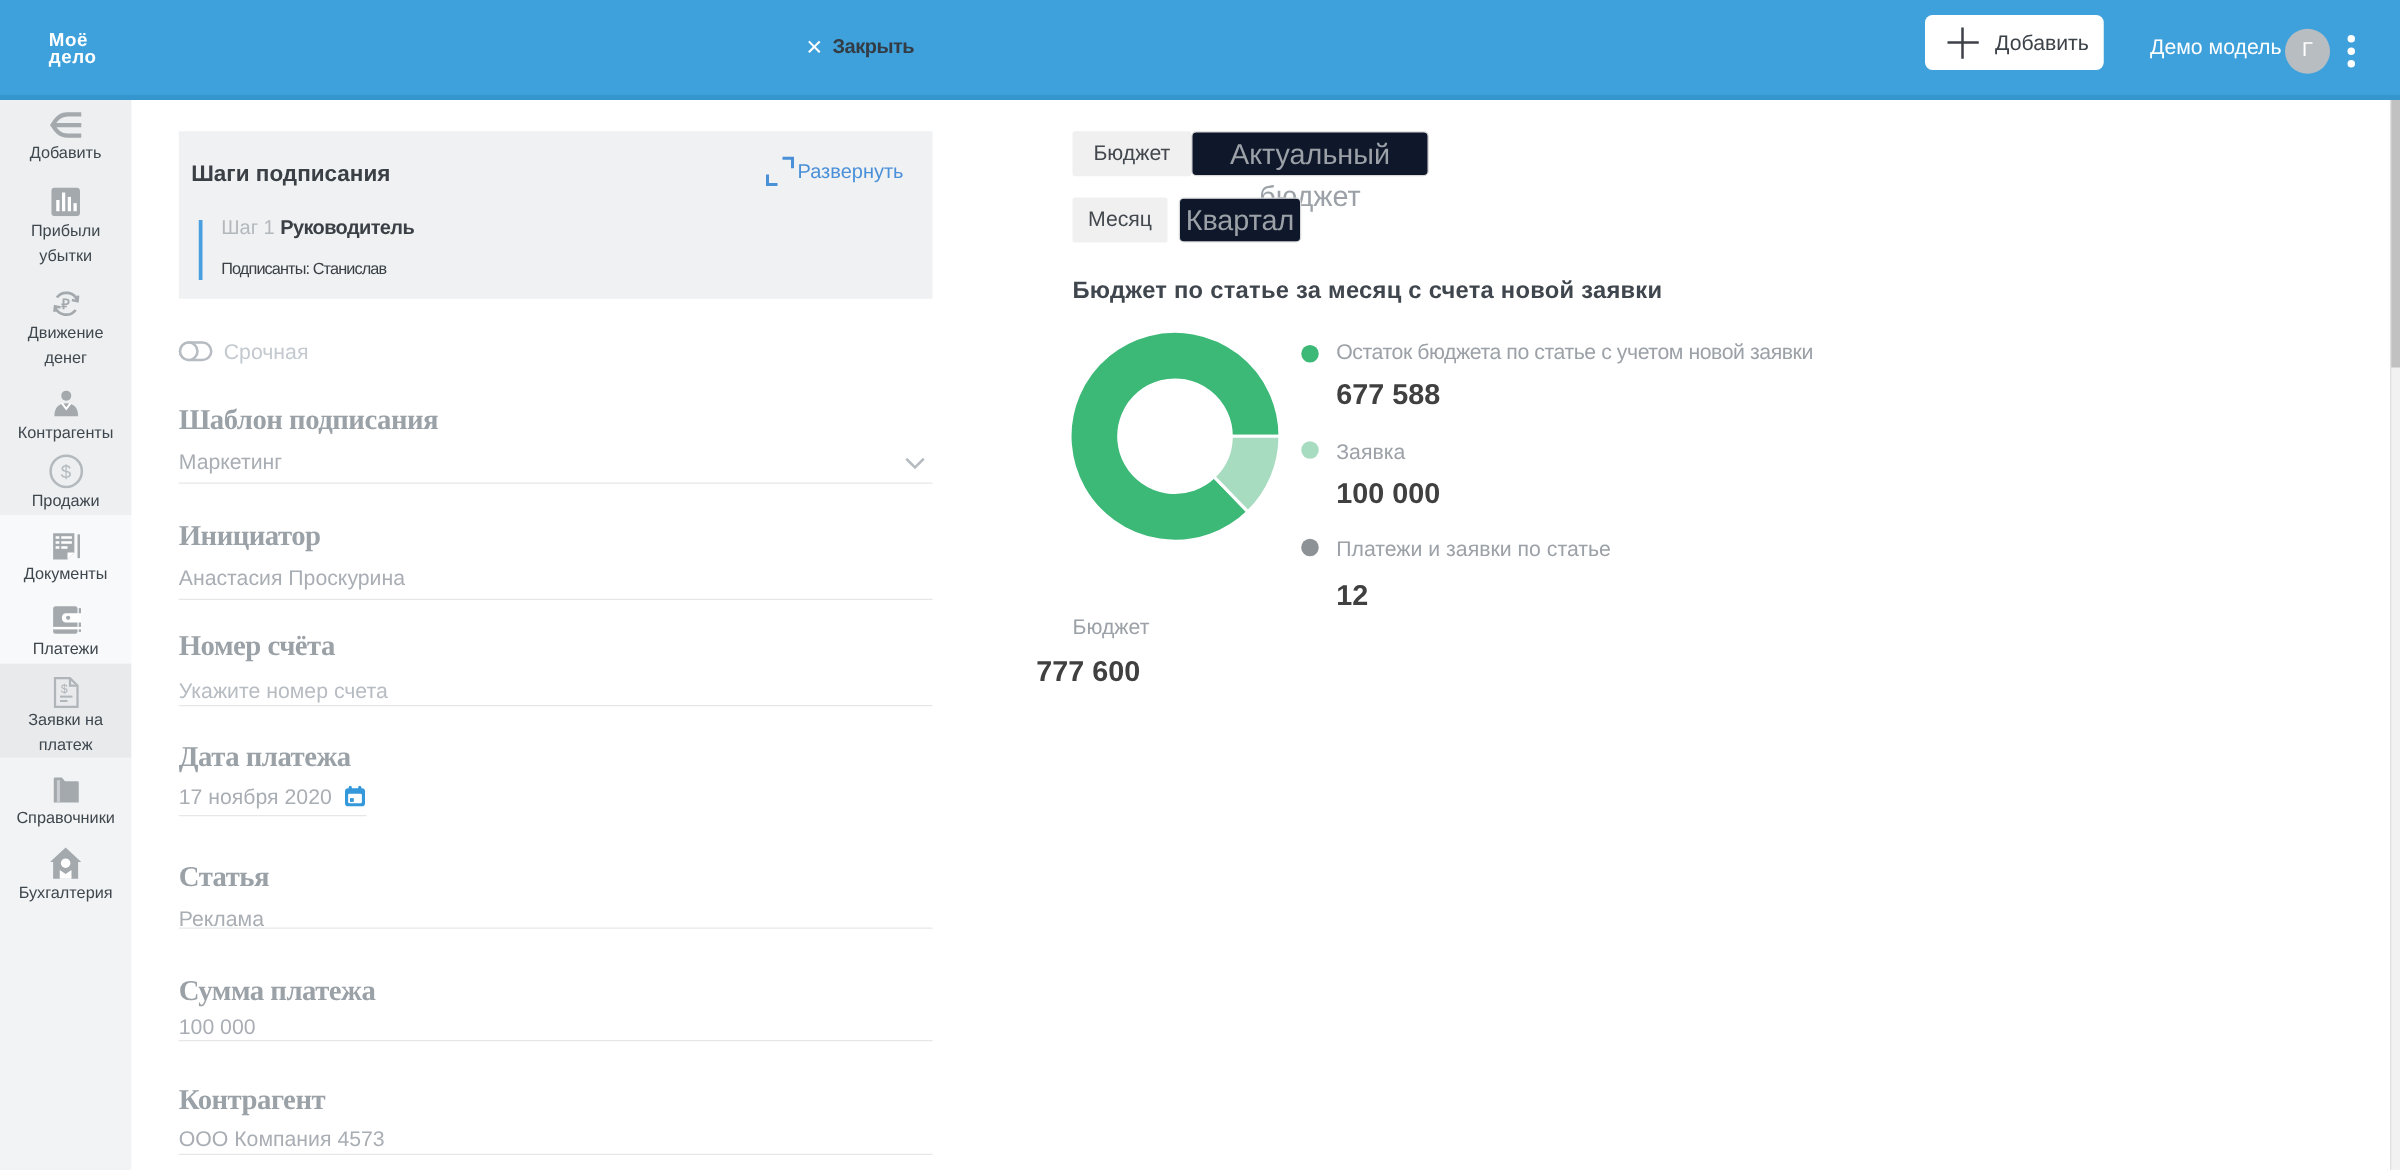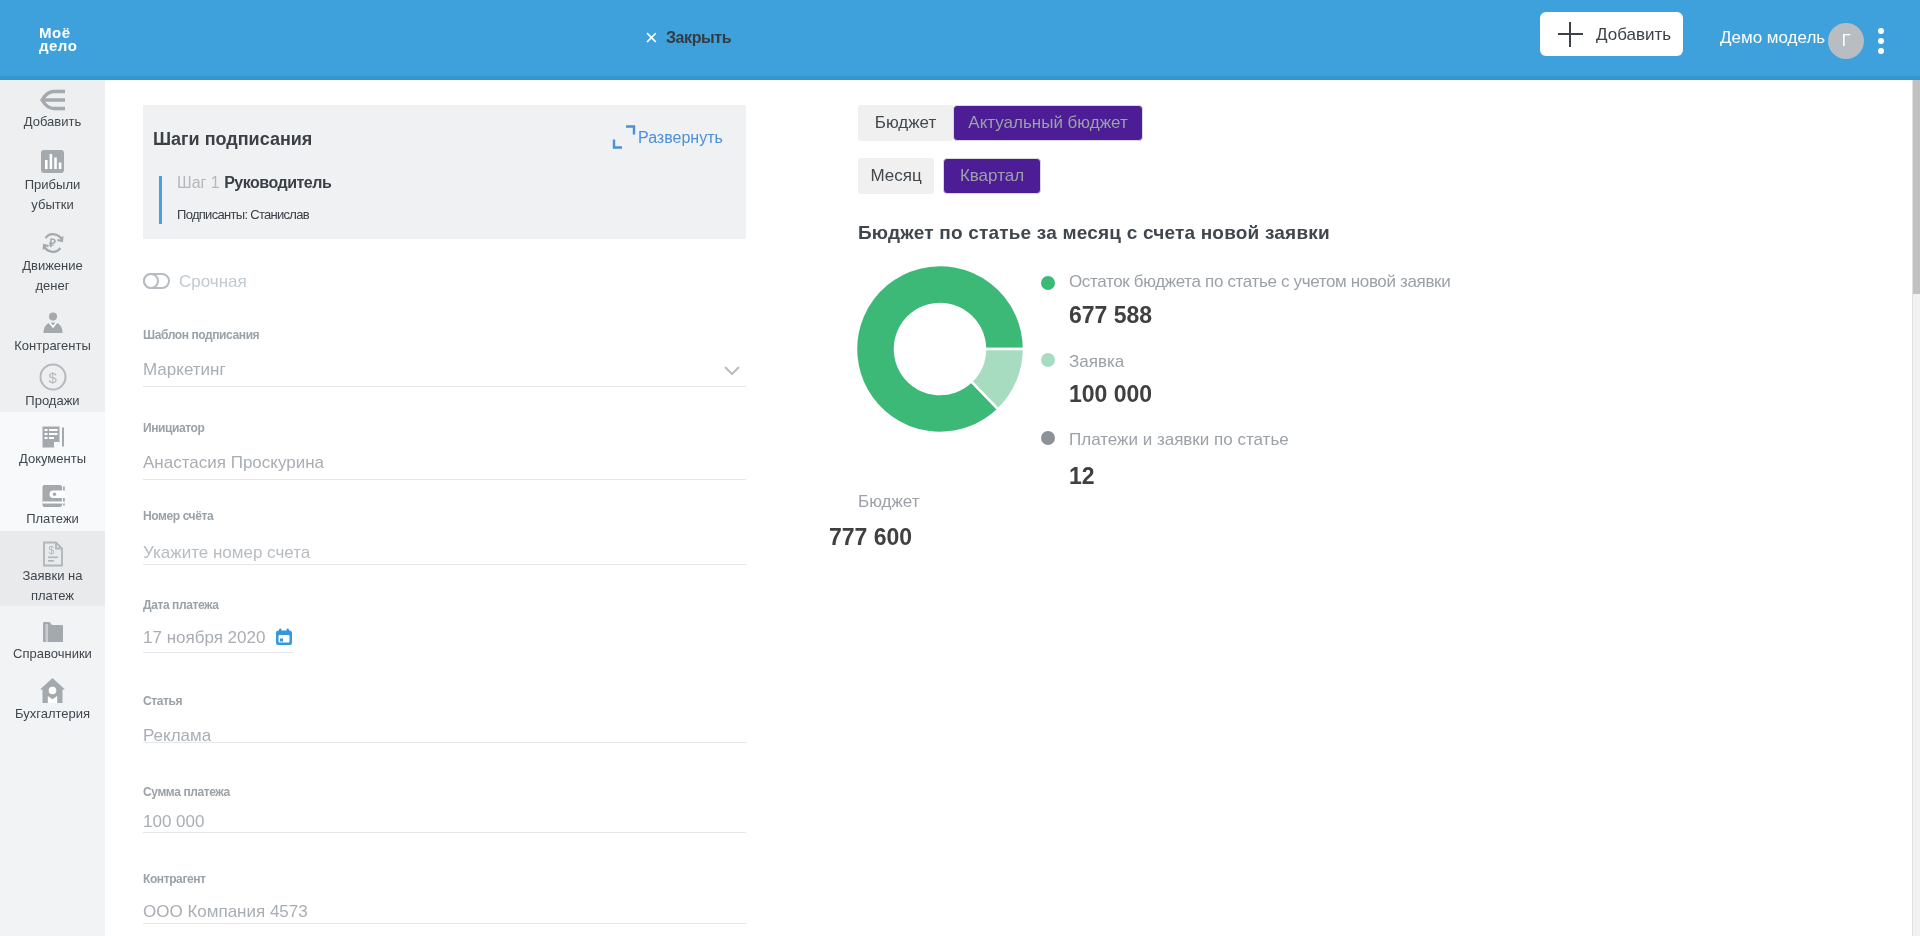--- a/index.html
+++ b/index.html
@@ -42,27 +42,27 @@
   .stepbar { position:absolute; left:159px; top:176px; width:3px; height:48px; background:#4a9fe0; }
   .step-line1 { position:absolute; left:177px; top:174px; font-size:16px; }
   .step-line1 .n { color:#b3b8bd; }
   .step-line1 .b { color:#3b4046; font-weight:700; letter-spacing:-0.5px; }
   .step-line2 { position:absolute; left:177px; top:207px; font-size:13px; color:#3b4046; letter-spacing:-0.7px; }
 
   .toggle { position:absolute; left:143px; top:273px; width:27px; height:16px; border:2px solid #b6bcc2; border-radius:9px; background:#fff; }
   .toggle .knob { position:absolute; left:-2px; top:-2px; width:16px; height:16px; border:2px solid #b6bcc2; border-radius:50%; background:#fff; }
   .toggle-lbl { position:absolute; left:179px; top:272px; font-size:17px; color:#c3c9cf; }
 
-  .flabel { position:absolute; left:143px; font-size:12px; font-weight:700; color:#9aa1a7; line-height:17px; letter-spacing:-0.4px; }
+  .flabel { position:absolute; left:143px; font-size:23px; font-weight:700; color:#9aa1a7; line-height:17px; letter-spacing:-0.4px;font-family:Liberation Serif, serif; }
   .fvalue { position:absolute; left:143px; font-size:17px; color:#a9aeb4; line-height:17px; }
   .fline { position:absolute; left:143px; width:603px; height:1px; background:#e5e7e9; }
 
   
   .btn-dark { position:absolute; background:#f0f0f0; border-radius:2px; font-size:17px; color:#42484e; text-align:center; }
-  .btn-light { position:absolute; background:#4c1d95; border:1px solid #d9d9d9; border-radius:4px; font-size:17px; color:#9ba1a7; text-align:center; }
+  .btn-light { position:absolute; background:#0f172a; border:1px solid #d9d9d9; border-radius:4px; font-size:23px; color:#9ba1a7; text-align:center; }
   .chart-title { position:absolute; left:858px; top:222px; font-size:19px; font-weight:700; color:#40464d; letter-spacing:0.2px; }
   .legend-dot { position:absolute; width:14px; height:14px; border-radius:50%; }
   .legend-txt { position:absolute; left:1069px; font-size:17px; color:#9ba1a7; }
   .legend-val { position:absolute; left:1069px; font-size:23px; font-weight:700; color:#404040; }
 </style>
 </head>
 <body>
   <div class="header">
     <div class="logo">Моё<br>дело</div>
     <div class="xclose">×</div>

